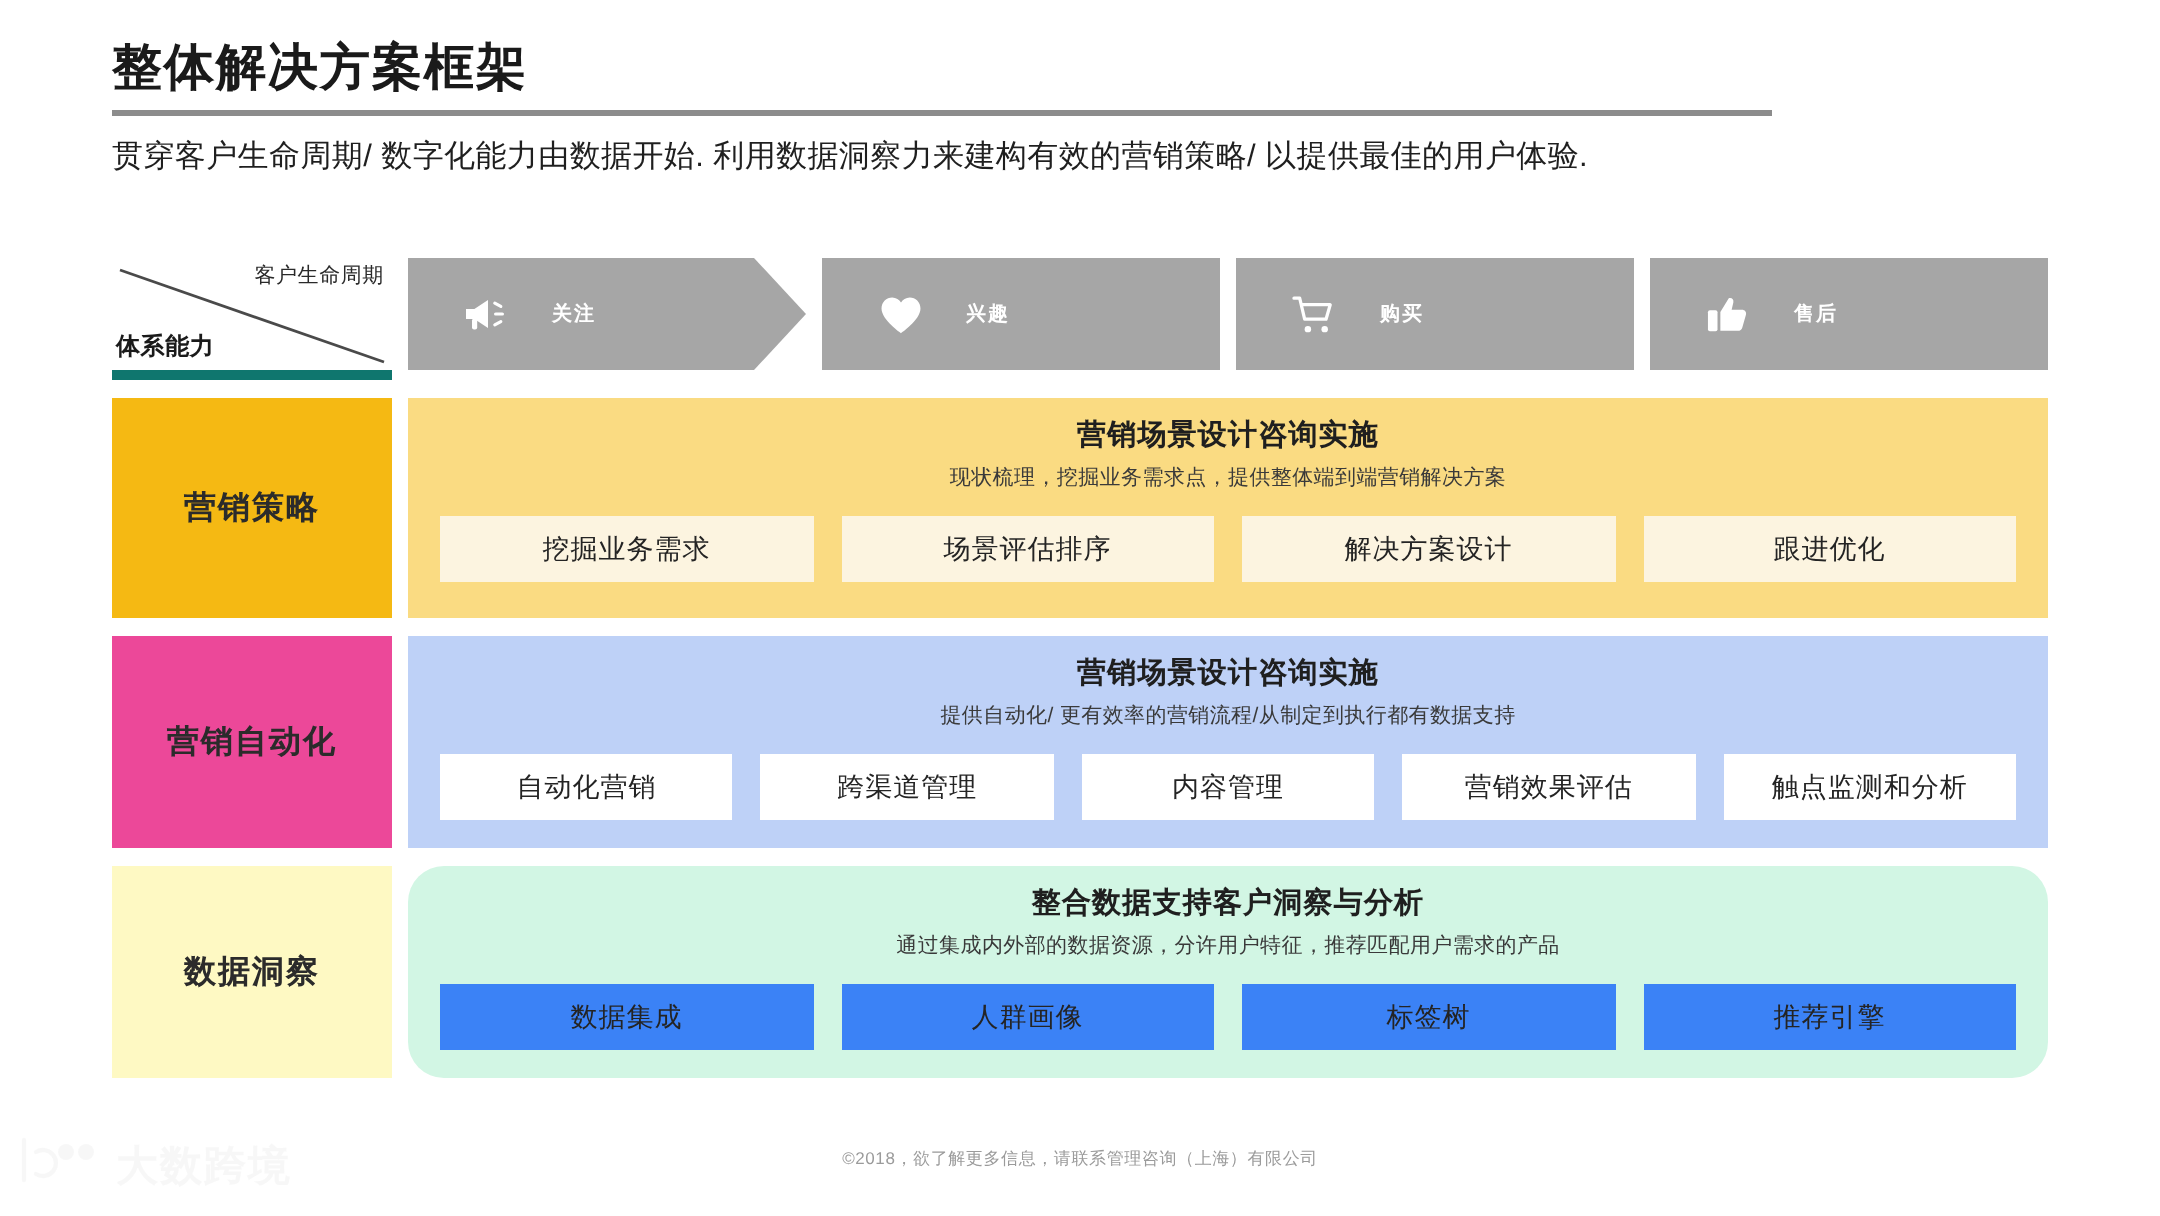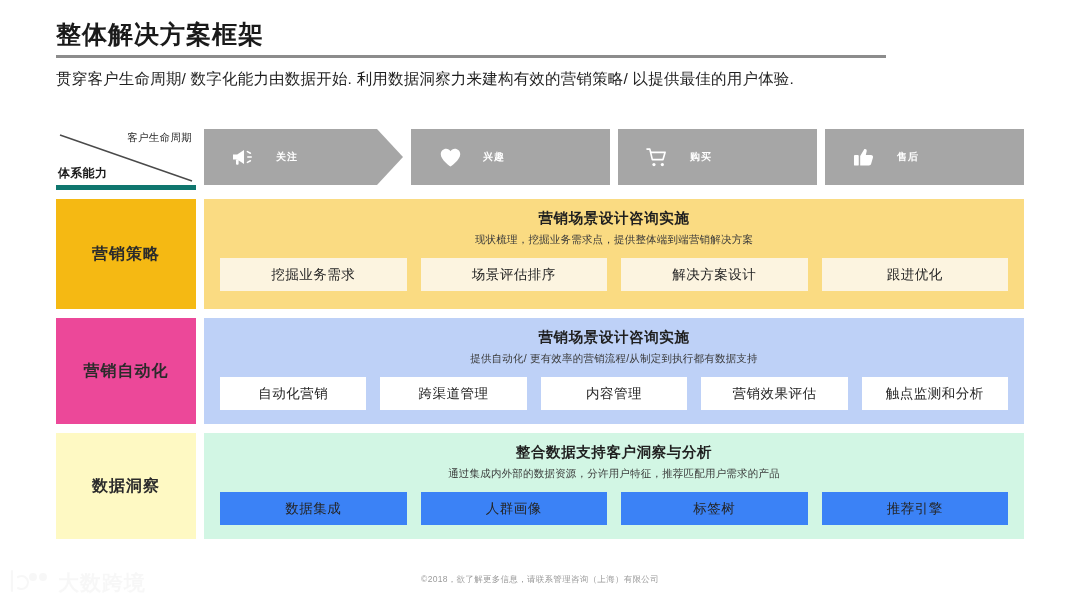--- a/index.html
+++ b/index.html
@@ -182,21 +182,21 @@
   
   .row-strategy .cap-label { background: #f5b913; }
   .row-strategy .cap-body  { background: #fadb82; }
   .row-strategy .chip      { background: #fcf4e0; }
 
   .row-automation .cap-label { background: #ec4899; }
   .row-automation .cap-body  { background: #bed1f7; }
   .row-automation .chip      { background: #ffffff; }
 
   .row-insight .cap-label { background: #fef9c3; }
-  .row-insight .cap-body  { background: #d2f6e4; }
+  .row-insight .cap-body  { background: #d2f6e4; border-radius: 18px; }
   .row-insight .chip      { background: #3b82f6; }
 
   .row-strategy .cap-body { height: 110px; }
   .row-automation .cap-body { height: 106px; }
   .row-insight .cap-body { height: 106px; }
   .row-strategy .cap-label { height: 110px; }
   .row-automation .cap-label { height: 106px; }
   .row-insight .cap-label { height: 106px; }
 
   

